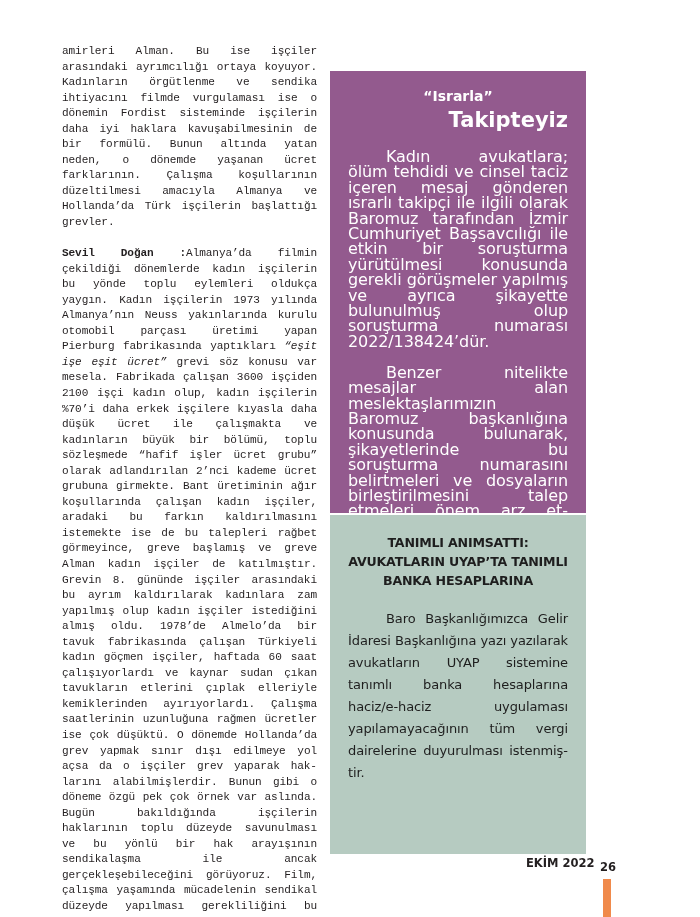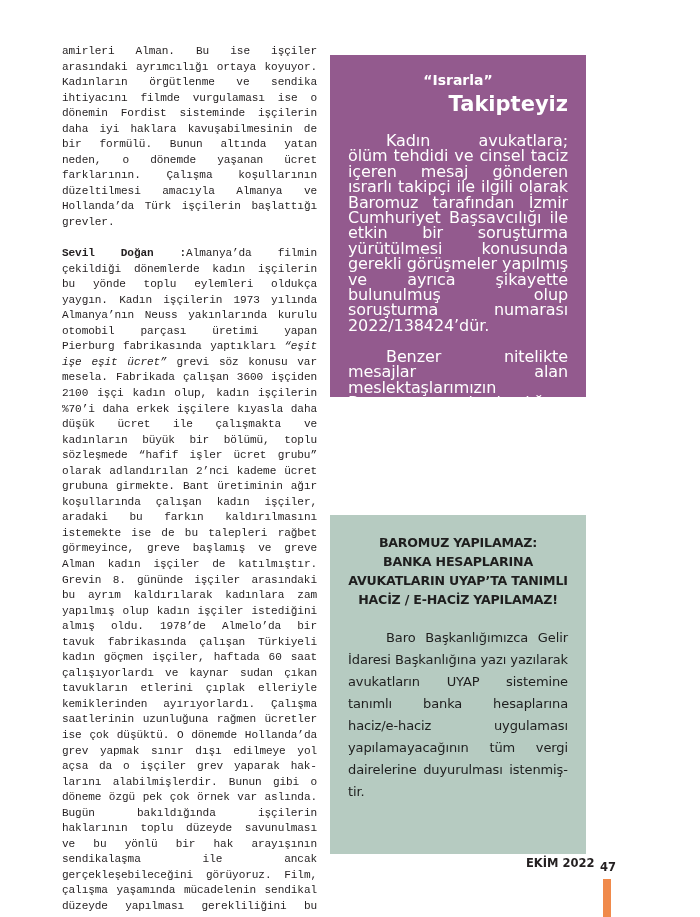--- a/index.html
+++ b/index.html
@@ -10,21 +10,21 @@
   .col-left {
     position: absolute; left: 62px; top: 44px; width: 255px;
     font-size: 11.1px; line-height: 15.55px; text-align: justify; letter-spacing: -0.1px;
     font-family: Liberation Mono, monospace;
   }
   .col-left p { margin: 0 0 15.5px 0; hyphens: manual; }
   .col-left b { font-weight: bold; }
   .col-left i { font-style: italic; }
 
   .box-purple {
-    position: absolute; left: 330px; top: 55px; width: 256px; height: 342px;
+    position: absolute; left: 330px; top: 71px; width: 256px; height: 442px;
     background: #935a8e; color: #ffffff; box-sizing: border-box; padding: 16px 18px 0 18px;
   }
   .box-purple .kicker {
     text-align: center; font-size: 14px; font-weight: bold; margin: 0; line-height: 18px;
   }
   .box-purple .title {
     text-align: right; font-size: 21px; font-weight: bold; margin: 2px 0 16px 0; line-height: 26px;
   }
   .box-purple p {
     margin: 0 0 15.5px 0; font-size: 16px; line-height: 15.4px; text-align: justify;
@@ -65,23 +65,22 @@
 
 <div class="box-purple">
   <div class="kicker">“Israrla”</div>
   <div class="title">Takipteyiz</div>
   <p>Kadın avukatlara; ölüm tehdidi ve cinsel taciz içeren mesaj gönde­ren ısrarlı takipçi ile ilgili olarak Ba­romuz tarafından İzmir Cumhuriyet Başsavcılığı ile etkin bir soruşturma yürütülmesi konusunda gerekli gö­rüşmeler yapılmış ve ayrıca şikayette bulunulmuş olup soruşturma numa­rası 2022/138424’dür.</p>
   <p>Benzer nitelikte mesajlar alan meslektaşlarımızın Baromuz başkan­lığına konusunda bulunarak, şikayet­lerinde bu soruşturma numarasını belirtmeleri ve dosyaların birleştiril­mesini talep etmeleri önem arz et­mektedir.</p>
 </div>
 
 <div class="box-green">
   <div class="headline">
-    <span>BAROMUZ YAPILAMAZ:</span>
+    <span>TANIMLI ANIMSATTI:</span>
+    <span>AVUKATLARIN UYAP’TA TANIMLI</span>
     <span>BANKA HESAPLARINA</span>
-    <span>AVUKATLARIN UYAP’TA TANIMLI</span>
-    <span>HACİZ / E-HACİZ YAPILAMAZ!</span>
   </div>
   <p>Baro Başkanlığımızca Gelir İdaresi Başkanlığına yazı yazılarak avukatların UYAP sistemine tanımlı banka hesaplarına haciz/e-haciz uy­gulaması yapılamayacağının tüm ver­gi dairelerine duyurulması istenmiş­tir.</p>
 </div>
 
 <div class="footer-issue">EKİM 2022</div>
-<div class="footer-page">47</div>
+<div class="footer-page">26</div>
 <div class="footer-bar"></div>
 
 </body></html>

